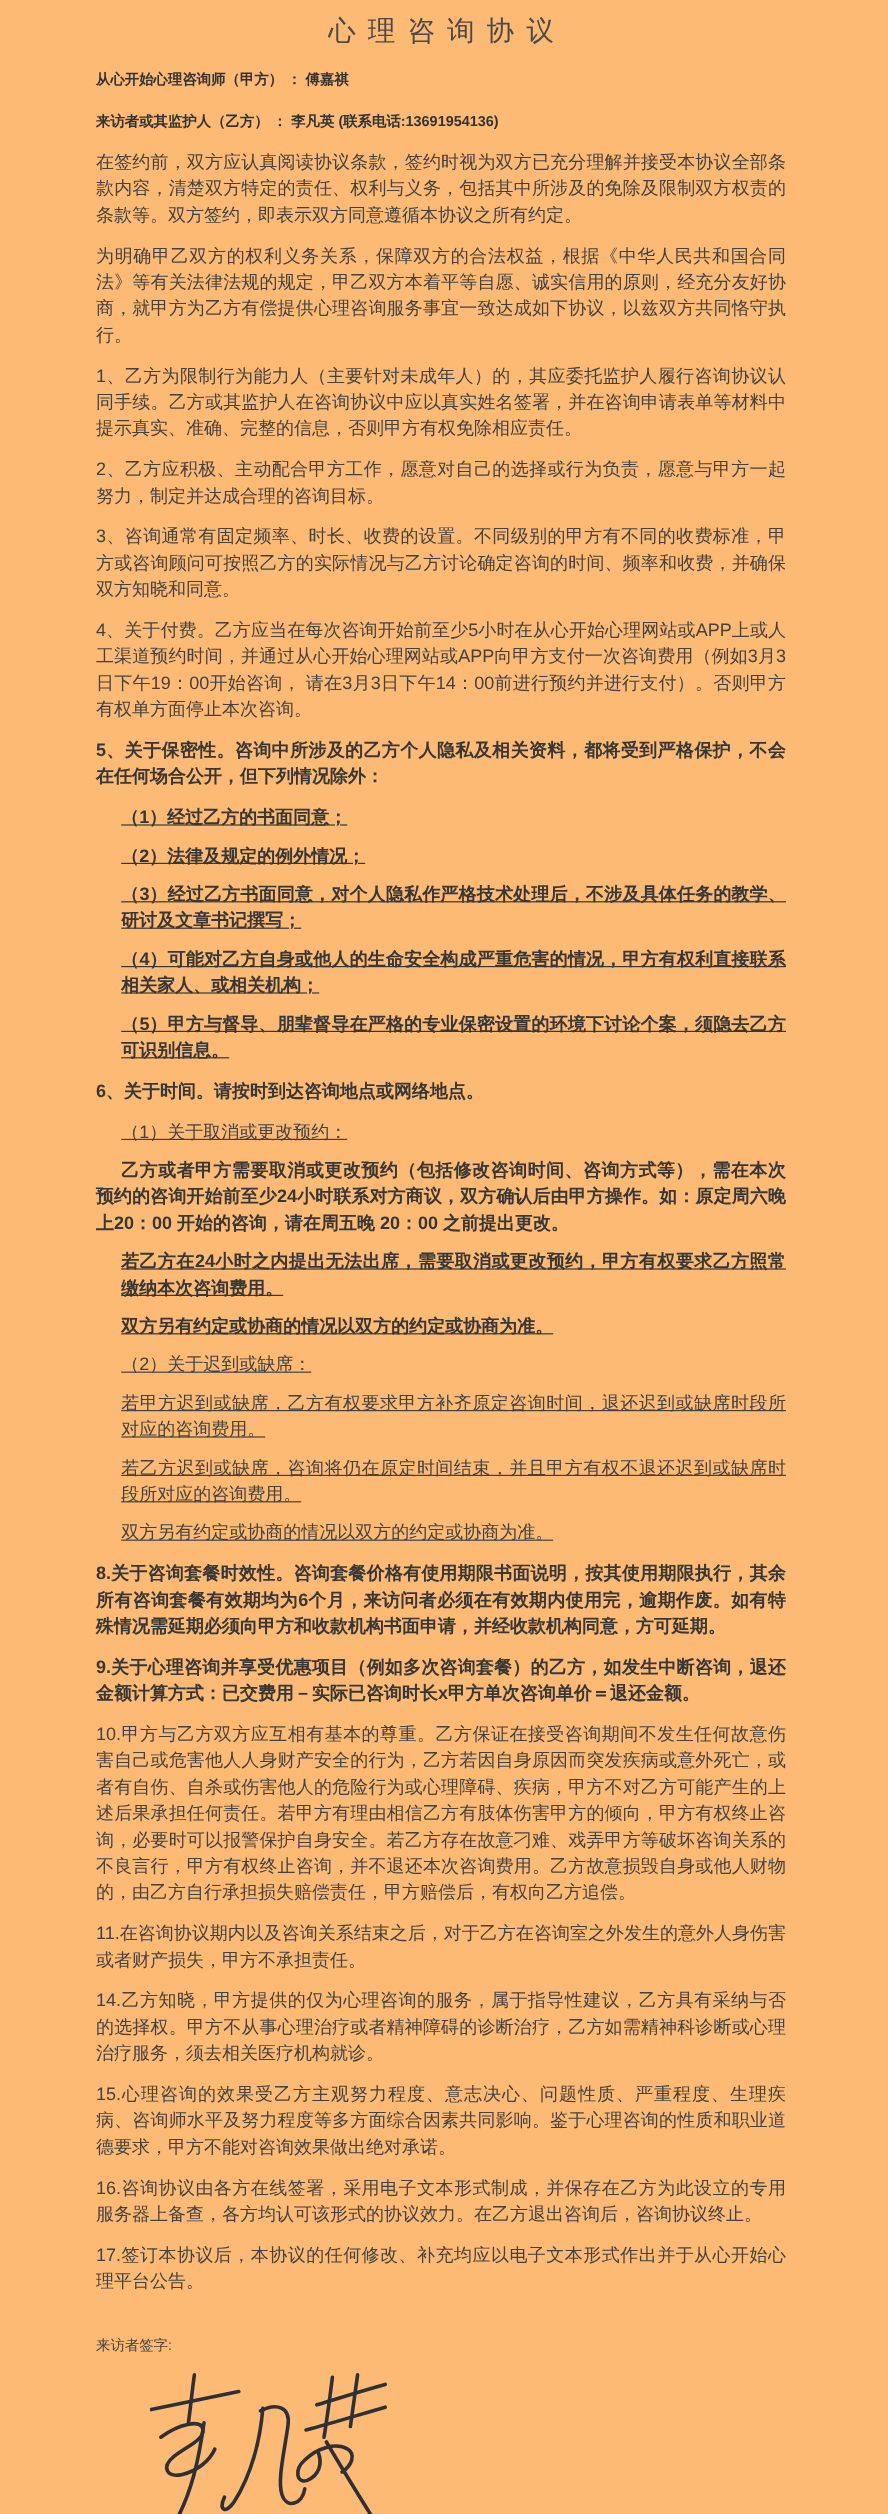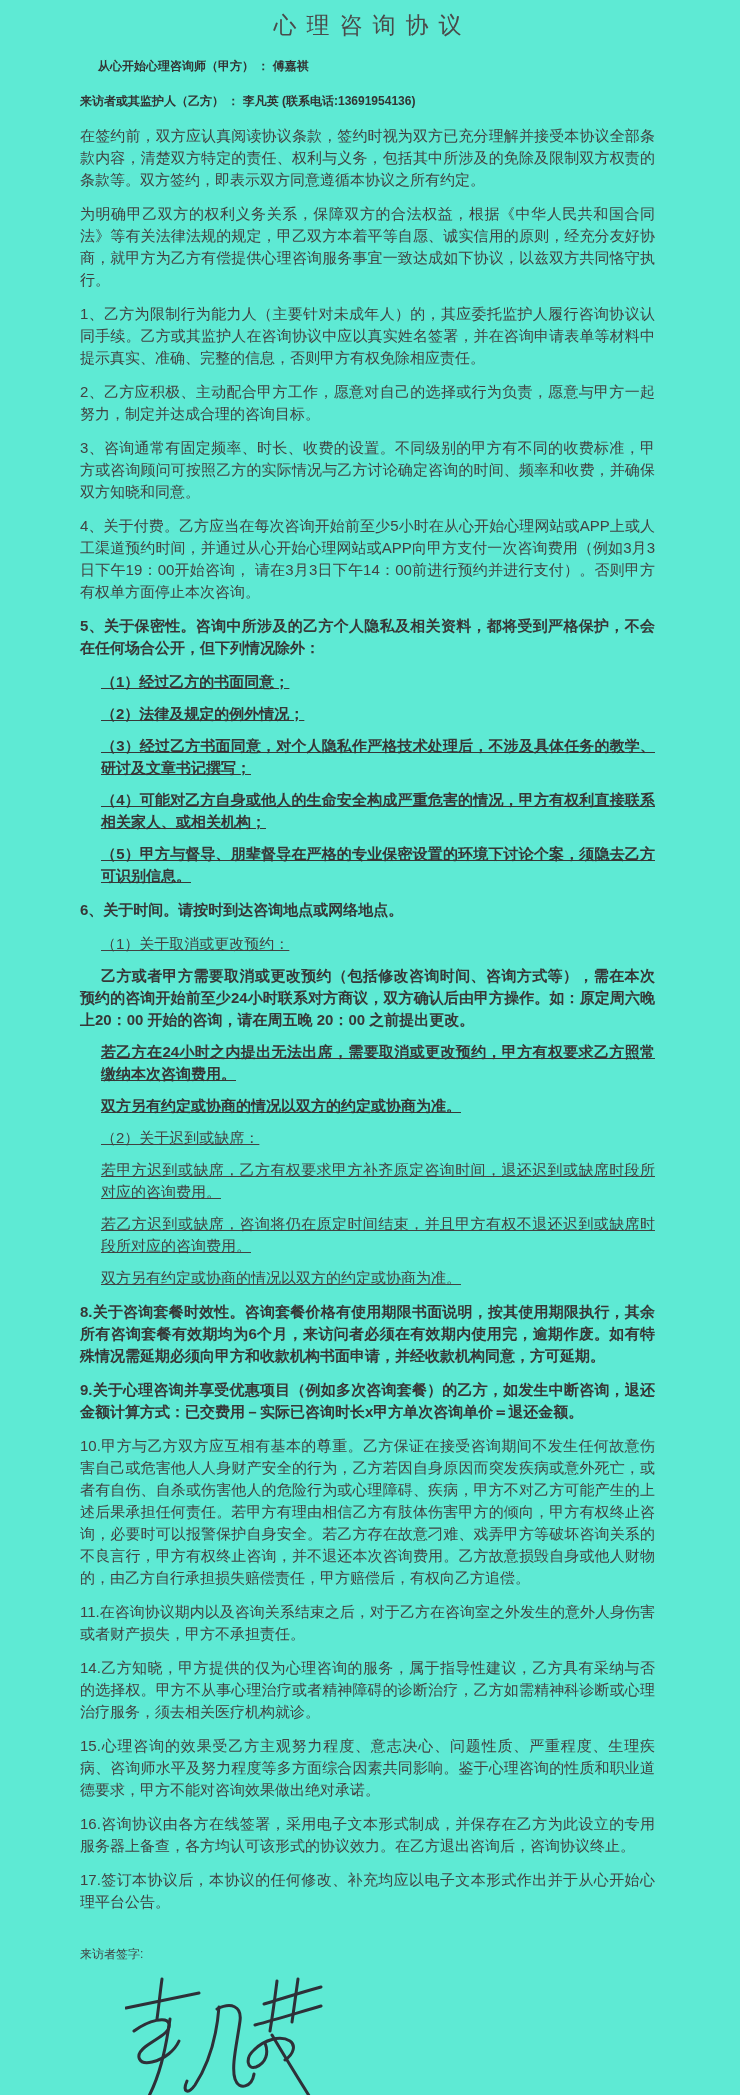--- a/index.html
+++ b/index.html
@@ -4,21 +4,21 @@
 <style>
   html,body{margin:0;padding:0;}
   body{
     background:#eeeeee;
     font-family:"Liberation Sans","DejaVu Sans",sans-serif;
   }
   .page{
     position:relative;
     width:740px;
     height:2095px;
-    background:#5eead4;
+    background:#fdba74;
     overflow:hidden;
     box-sizing:border-box;
   }
   .doc{
     padding:0 85px 0 80px;
   }
   h1.title{
     margin:0;
     padding-top:10px;
     text-align:center;
@@ -29,21 +29,21 @@
     color:#4a4a4a;
     text-indent:10px; 
   }
   .party{
     margin:19px 0 0 0;
     font-size:12px;
     line-height:16px;
     font-weight:bold;
     color:#333333;
   }
-  .party:first-of-type{margin-top:18px;margin-left:18px;}
+  .party:first-of-type{margin-top:18px;}
   .body-text{margin-top:16px;}
   .para{
     margin:12px 0;
     font-size:15px;
     line-height:22px;
     color:#424242;
     text-align:justify;
   }
   .bold{
     font-weight:bold;

